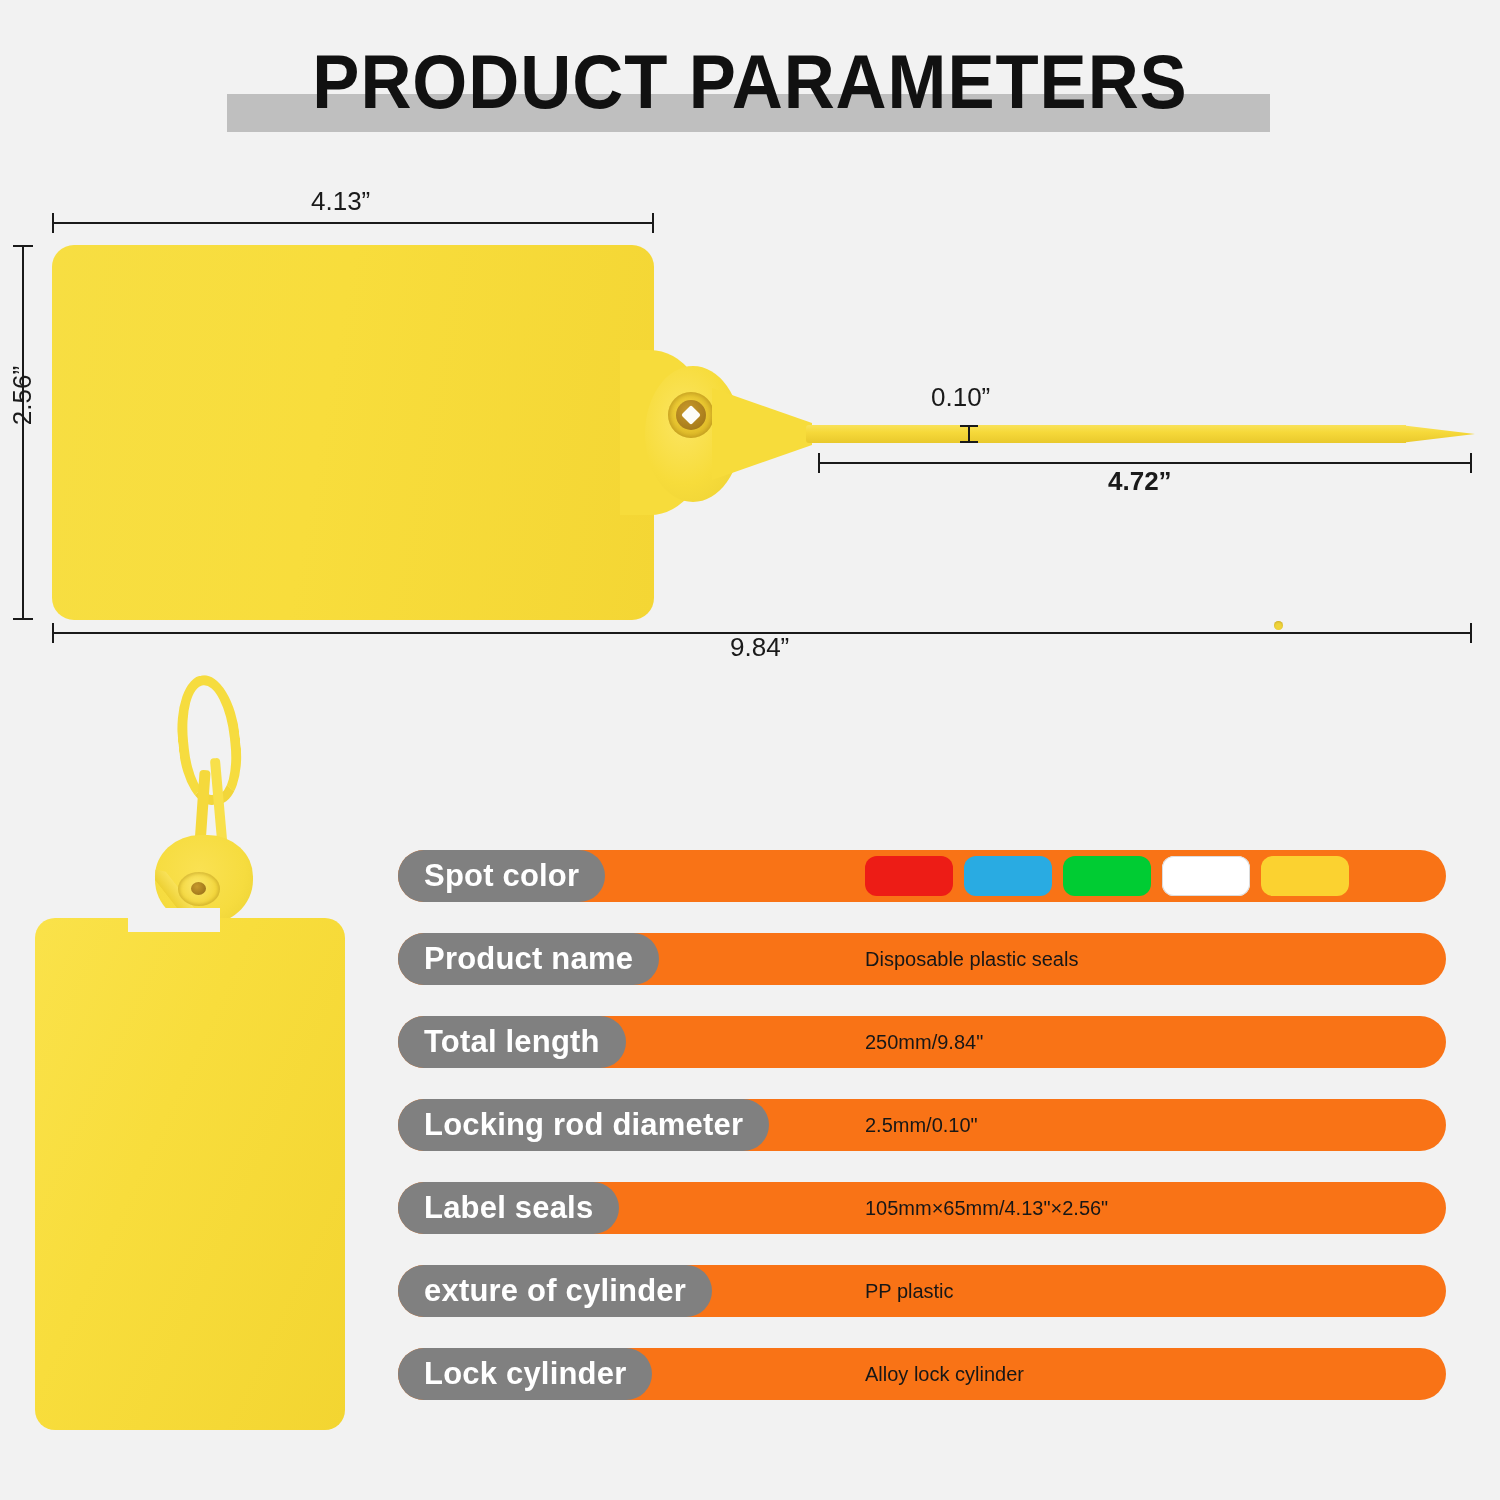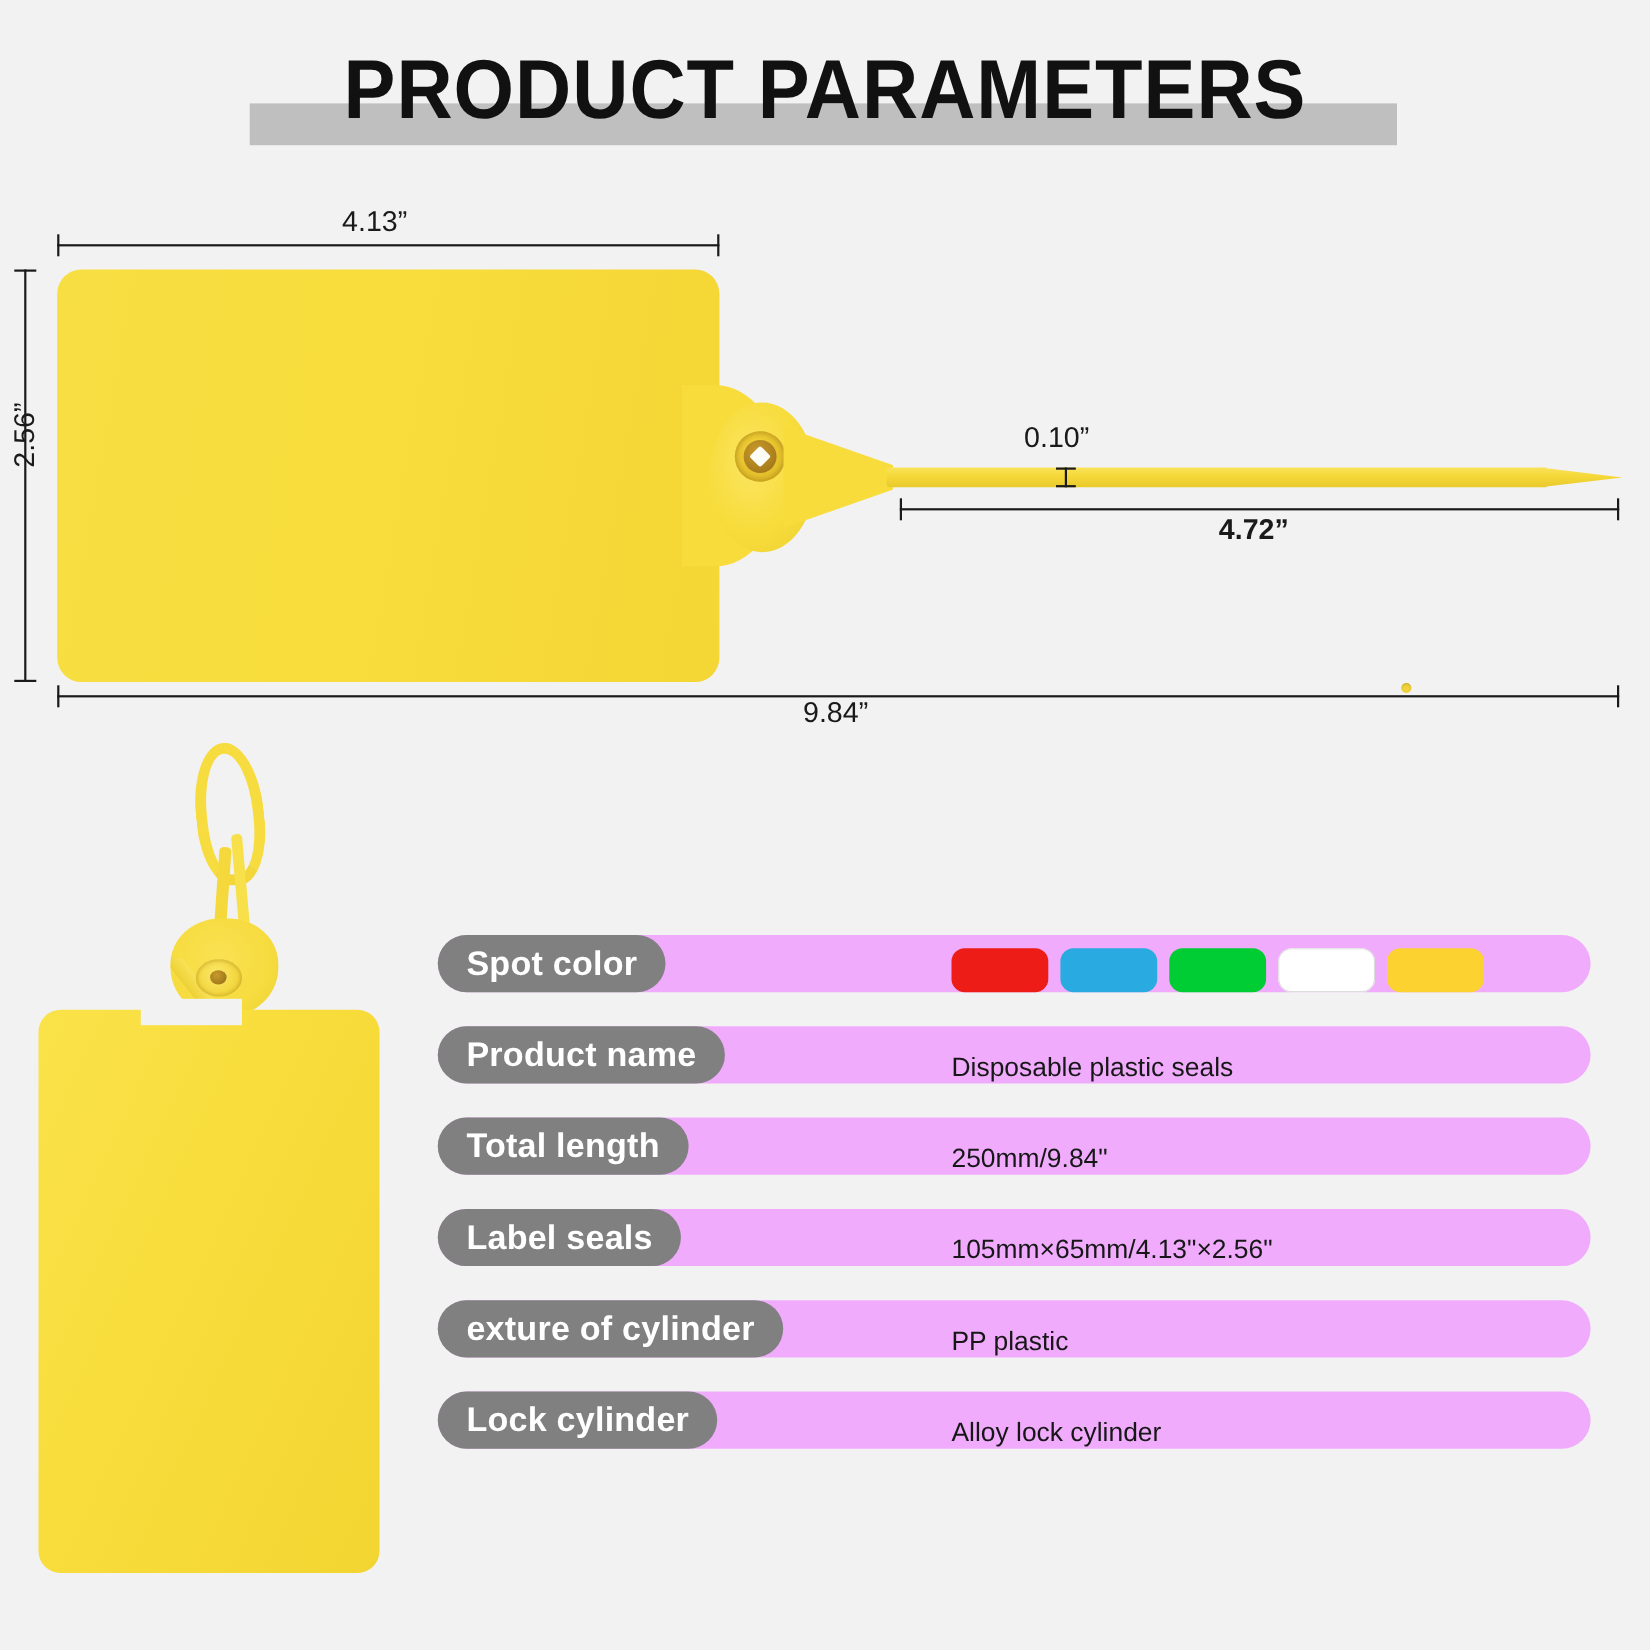--- a/index.html
+++ b/index.html
@@ -171,42 +171,42 @@
     position:absolute; left:128px; top:258px; width:92px; height:24px;
     background:#f2f2f2;
   }
 
   
   #spec-table { position:absolute; left:398px; top:850px; width:1048px; }
   .spec-row {
     position:relative;
     height:52px;
     margin-bottom:31px;
-    background:#f0abfc;
+    background:#f97316;
     border-radius:26px;
     display:flex;
-    align-items:flex-end;
+    align-items:center;
   }
   .spec-label {
     height:52px;
     background:#808080;
     border-radius:26px;
     color:#ffffff;
     font-size:31px;
     font-weight:bold;
     font-family:"Liberation Sans Narrow","Liberation Sans",sans-serif;
     display:flex;
     align-items:center;
     padding:0 26px;
     white-space:nowrap;
     letter-spacing:.2px;
     flex:0 0 auto;
   }
   .spec-value {
-    font-size:24px;
+    font-size:20px;
     color:#171717;
     font-family:"Liberation Sans Narrow","Liberation Sans",sans-serif;
     white-space:nowrap;
     position:absolute;
     left:467px;
   }
   .swatches { position:absolute; left:467px; display:flex; gap:11px; }
   .swatch { width:88px; height:40px; border-radius:12px; }
   .swatch.white-sw { box-shadow:inset 0 0 0 1px #dcdcdc; }
 </style>
@@ -288,20 +288,24 @@
   <div class="spec-row">
     <div class="spec-label">Product name</div>
     <div class="spec-value">Disposable plastic seals</div>
   </div>
 
   <div class="spec-row">
     <div class="spec-label">Total length</div>
     <div class="spec-value">250mm/9.84"</div>
   </div>
 
+  <div class="spec-row">
+    <div class="spec-label">Locking rod diameter</div>
+    <div class="spec-value">2.5mm/0.10"</div>
+  </div>
 
   <div class="spec-row">
     <div class="spec-label">Label seals</div>
     <div class="spec-value">105mm×65mm/4.13"×2.56"</div>
   </div>
 
   <div class="spec-row">
     <div class="spec-label">exture of cylinder</div>
     <div class="spec-value">PP plastic</div>
   </div>

